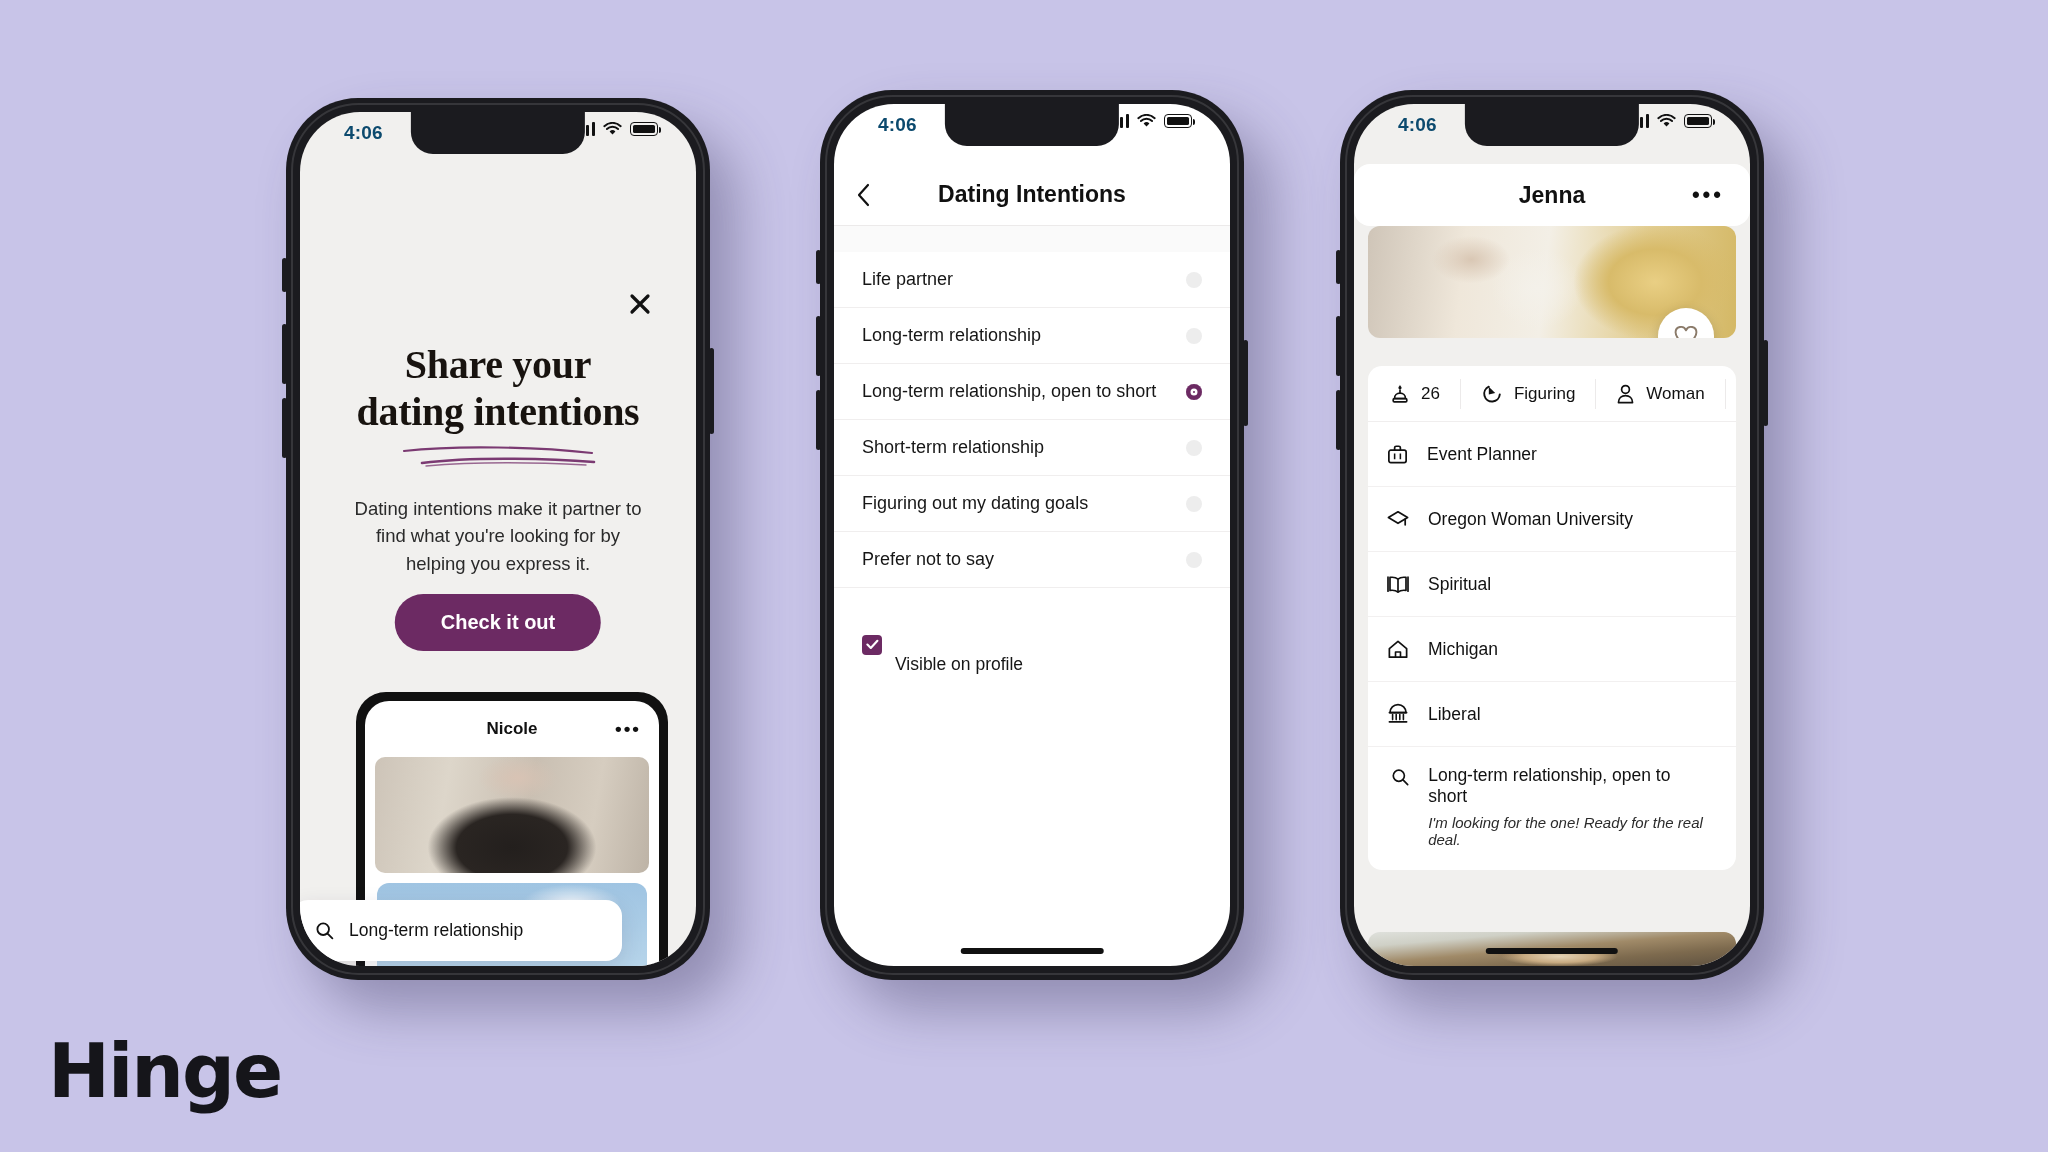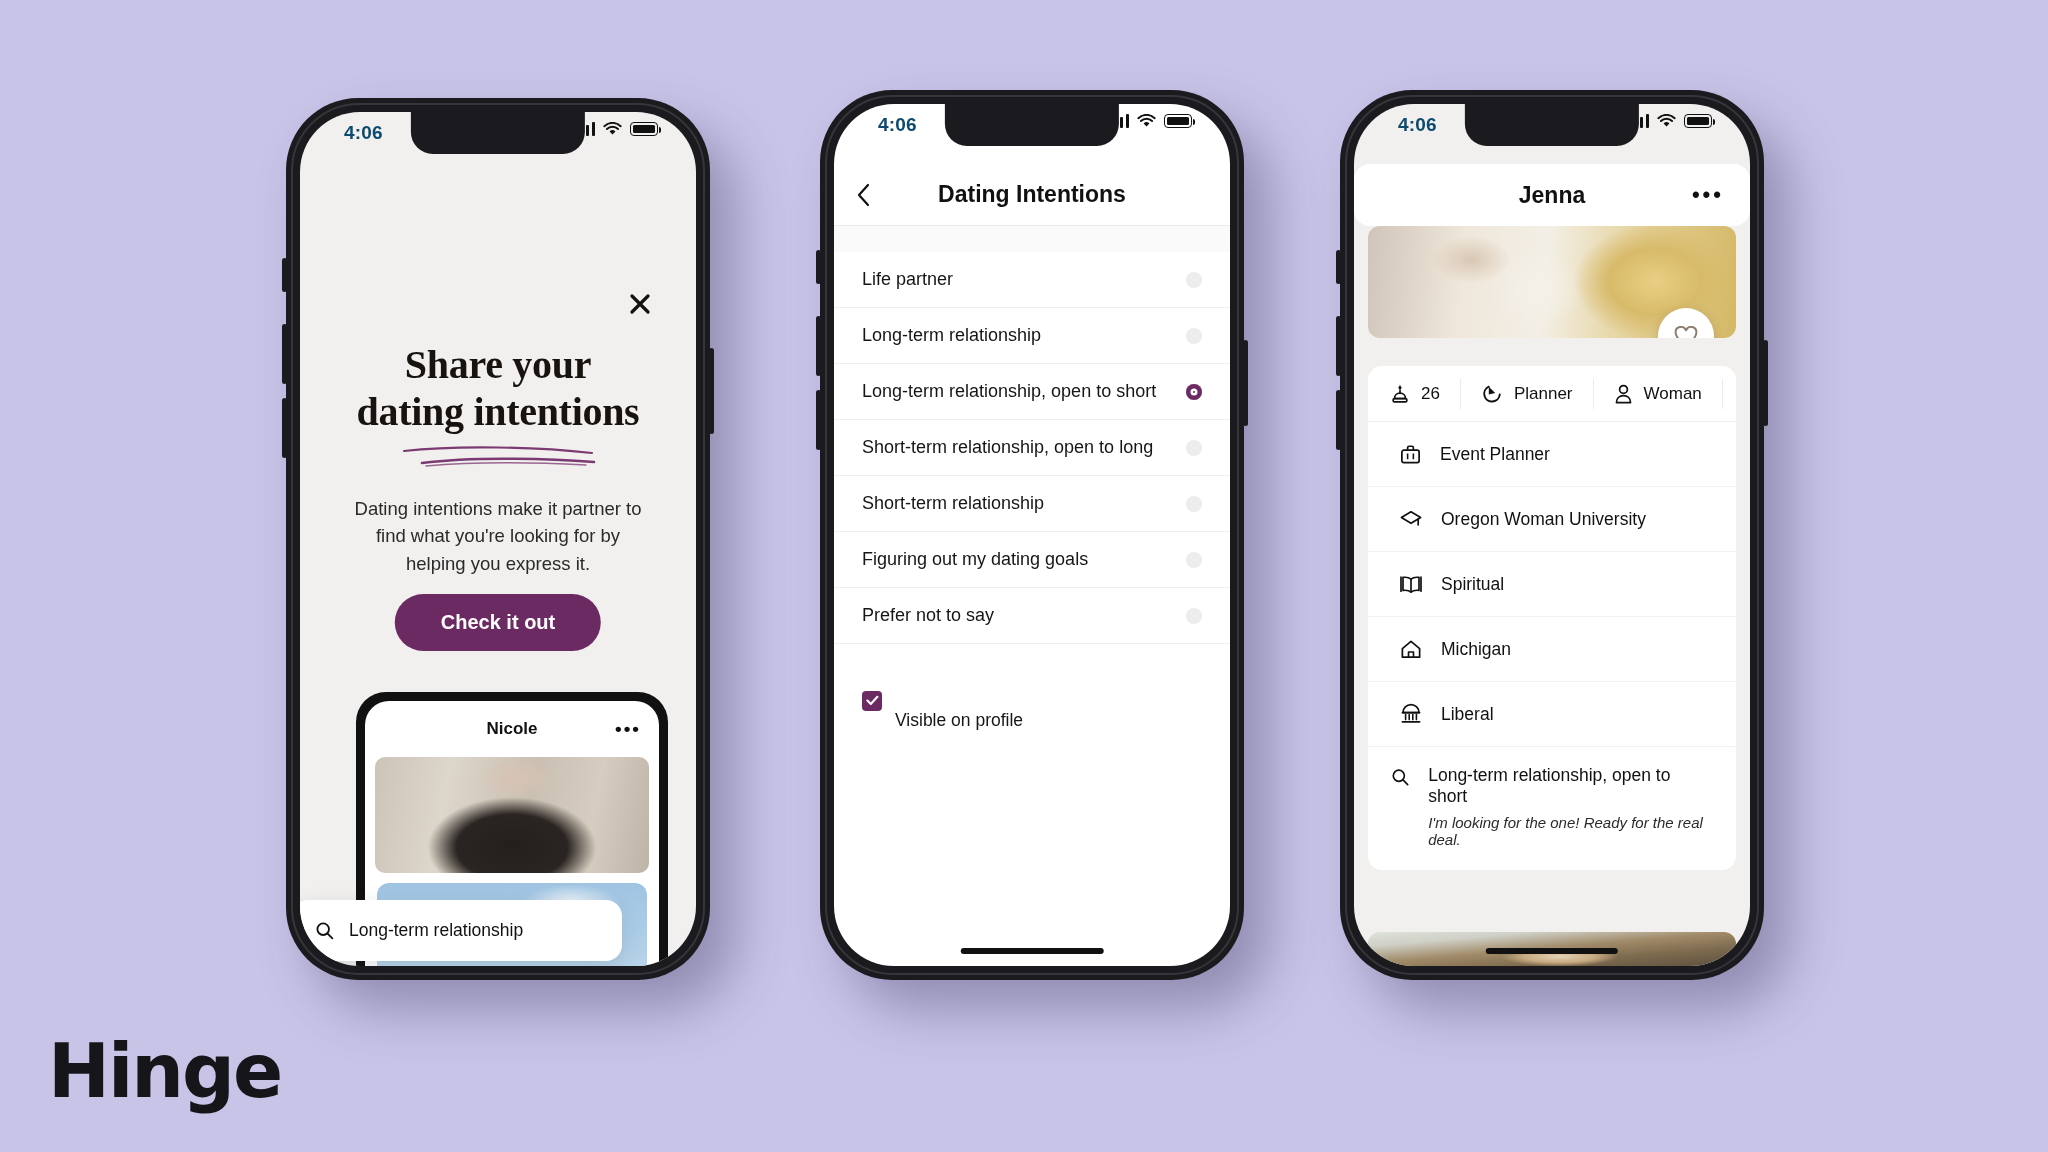--- a/index.html
+++ b/index.html
@@ -216,21 +216,21 @@
   .chips{ display:flex; align-items:center; height:56px; border-bottom:1px solid #f0eeee; overflow:hidden; }
   .chip{
     display:flex; align-items:center; gap:11px;
     padding:0 20px; height:30px; flex:0 0 auto;
     border-right:1px solid #eceaea; color:#111; font-size:17px;
     cursor:pointer;
   }
   .chip:first-child{ padding-left:22px; }
   .row{
     display:flex; align-items:center; gap:18px;
-    padding:0 31px; height:65px; border-bottom:1px solid #f2f0f0;
+    padding:0 18px; height:65px; border-bottom:1px solid #f2f0f0;
   }
   .row span{ font-size:17.5px; color:#111; }
   .row.last{ border-bottom:none; height:auto; padding:18px 22px 22px 22px; align-items:flex-start; }
   .row.last .txtcol{ display:flex; flex-direction:column; gap:7px; }
   .row.last .cap{ font-size:15px; font-style:italic; color:#2b2b2b; }
   .p3-photo2{
     position:absolute; left:14px; right:14px; top:828px; bottom:0;
     border-radius:12px 12px 0 0; overflow:hidden;
   }
 
@@ -366,24 +366,20 @@
         <span>Life partner</span>
         <div class="radio"></div>
       </div>
       <div class="opt">
         <span>Long-term relationship</span>
         <div class="radio"></div>
       </div>
       <div class="opt">
         <span>Long-term relationship, open to short</span>
         <div class="radio sel"></div>
-      </div>
-      <div class="opt">
-        <span>Short-term relationship, open to long</span>
-        <div class="radio"></div>
       </div>
       <div class="opt">
         <span>Short-term relationship</span>
         <div class="radio"></div>
       </div>
       <div class="opt">
         <span>Figuring out my dating goals</span>
         <div class="radio"></div>
       </div>
       <div class="opt">
@@ -456,21 +452,21 @@
             <path d="M4.5 15.5 C4.5 12.3 6.9 10.2 10 10.2 C13.1 10.2 15.5 12.3 15.5 15.5 Z" stroke="#111" stroke-width="1.7" fill="none" stroke-linejoin="round"></path>
             <rect x="3.2" y="15.6" width="13.6" height="3.2" rx="1.1" stroke="#111" stroke-width="1.7" fill="none"></rect>
           </svg>
           <span>26</span>
         </div>
         <div class="chip">
           <svg width="22" height="22" viewBox="0 0 24 24">
             <path d="M20.5 12.5 A8.5 8.5 0 1 1 8.5 4" stroke="#111" stroke-width="2.1" fill="none" stroke-linecap="round"></path>
             <path d="M8.5 4 L15.5 11 L8.5 12.5 Z" fill="#111"></path>
           </svg>
-          <span>Planner</span>
+          <span>Figuring</span>
         </div>
         <div class="chip">
           <svg width="19" height="22" viewBox="0 0 20 22">
             <circle cx="10" cy="6.2" r="4.1" stroke="#111" stroke-width="1.8" fill="none"></circle>
             <path d="M2.6 20 C2.6 15.2 6 12.6 10 12.6 C14 12.6 17.4 15.2 17.4 20 Z" stroke="#111" stroke-width="1.8" fill="none" stroke-linejoin="round"></path>
           </svg>
           <span>Woman</span>
         </div>
         <div class="chip">
 

